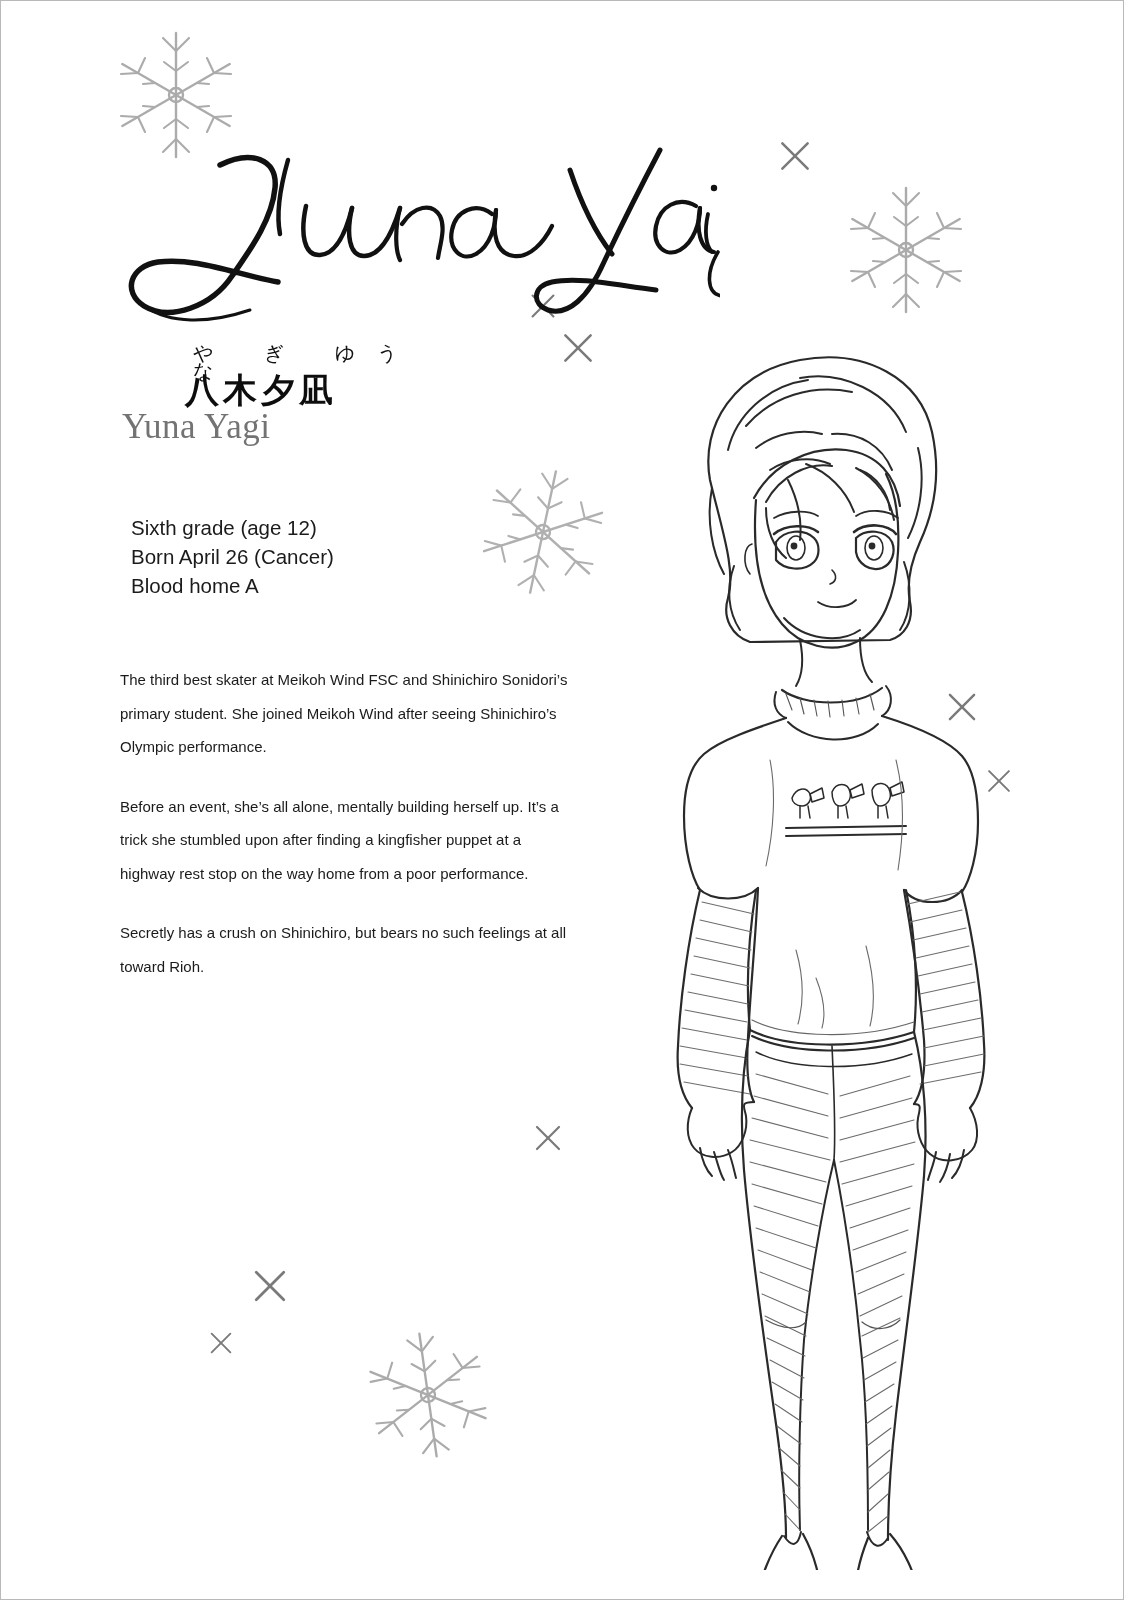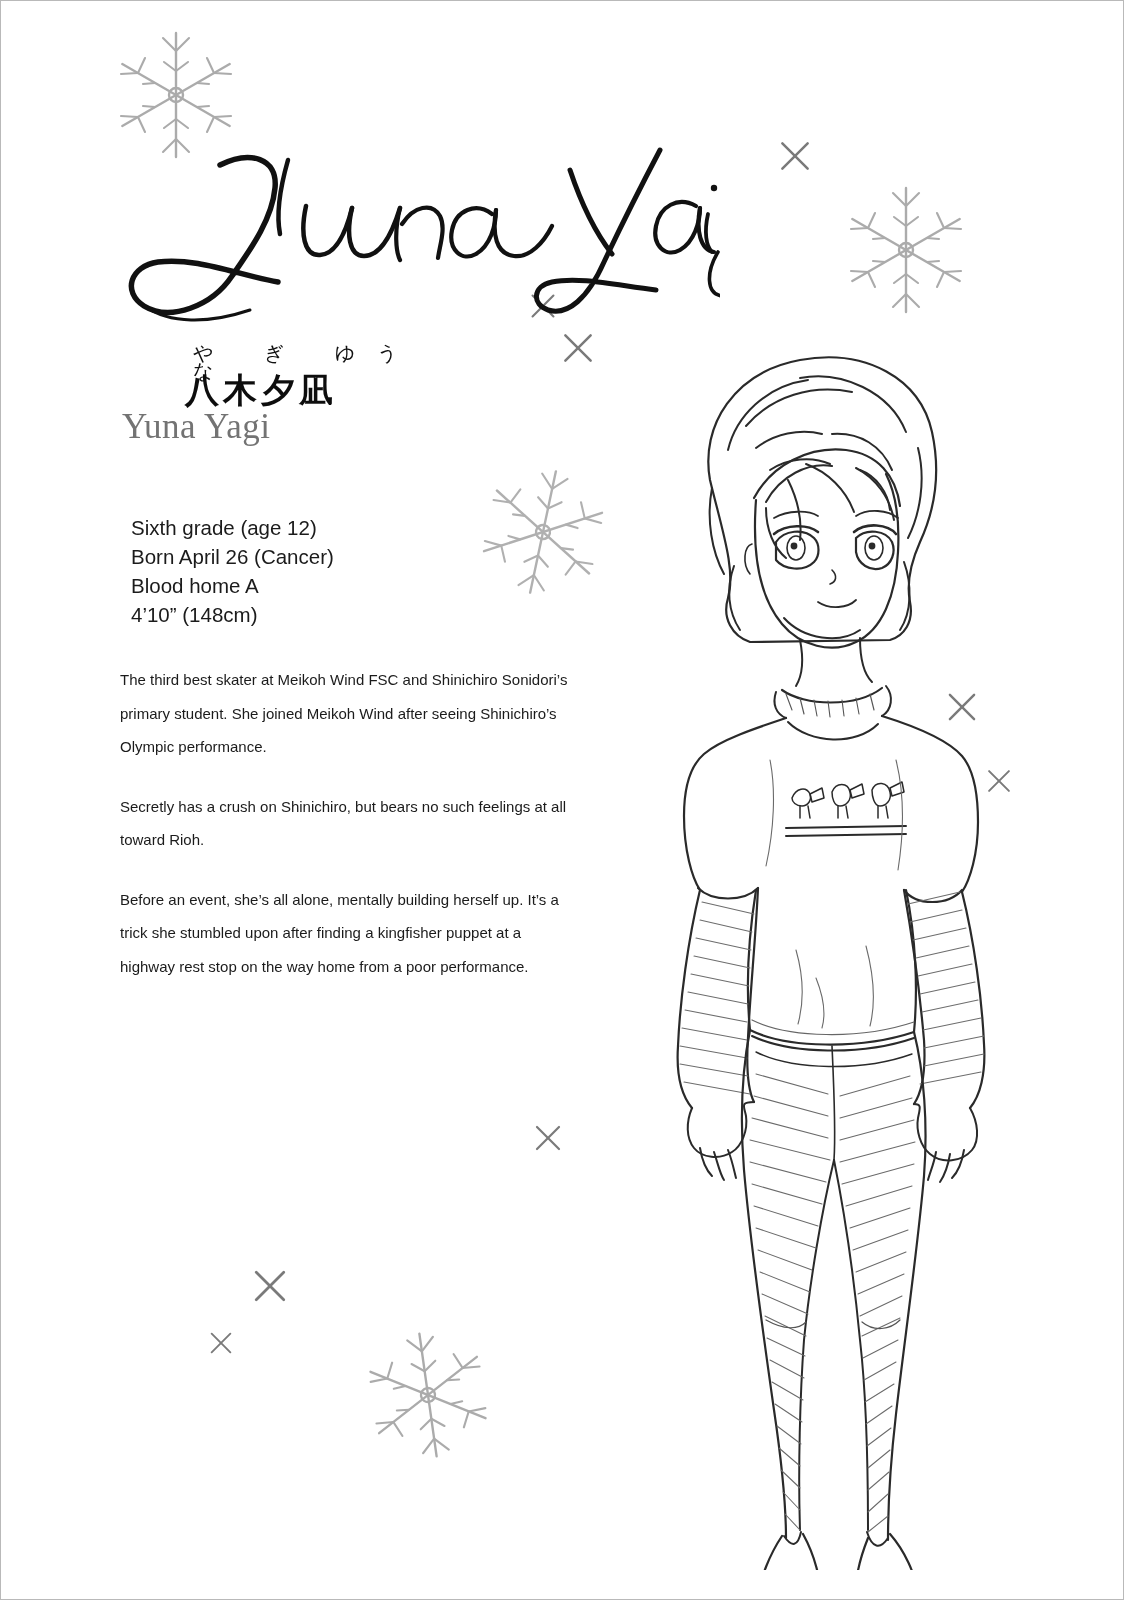--- a/index.html
+++ b/index.html
@@ -214,27 +214,26 @@
     <div class="jp-furigana">や ぎ ゆう な</div>
     <div class="jp-kanji">八木夕凪</div>
   </div>
 
   <div class="romaji">Yuna Yagi</div>
 
   <div class="stats">
     <div>Sixth grade (age 12)</div>
     <div>Born April 26 (Cancer)</div>
     <div>Blood home A</div>
-    <div>4’10” (148cm)</div>
   </div>
 
   <div class="bio">
     <p>The third best skater at Meikoh Wind FSC and Shinichiro Sonidori’s primary student. She joined Meikoh Wind after seeing Shinichiro’s Olympic performance.</p>
+    <p>Before an event, she’s all alone, mentally building herself up. It’s a trick she stumbled upon after finding a kingfisher puppet at a highway rest stop on the way home from a poor performance.</p>
     <p>Secretly has a crush on Shinichiro, but bears no such feelings at all toward Rioh.</p>
-    <p>Before an event, she’s all alone, mentally building herself up. It’s a trick she stumbled upon after finding a kingfisher puppet at a highway rest stop on the way home from a poor performance.</p>
   </div>
 
   <div class="character">
     <svg width="500" height="1240" viewBox="0 0 500 1240" xmlns="http://www.w3.org/2000/svg" aria-hidden="true">
       <g fill="none" stroke="#2a2a2a" stroke-width="2" stroke-linecap="round" stroke-linejoin="round">
 
         <path d="M150 150 C140 95 175 42 240 30 C305 18 360 48 372 102 C382 148 372 186 360 212
                  C352 230 346 252 350 272 C354 292 344 306 330 310
                  L190 312 C172 306 162 288 168 268 C176 240 162 200 150 150 Z" stroke-width="2.2"></path>
 

